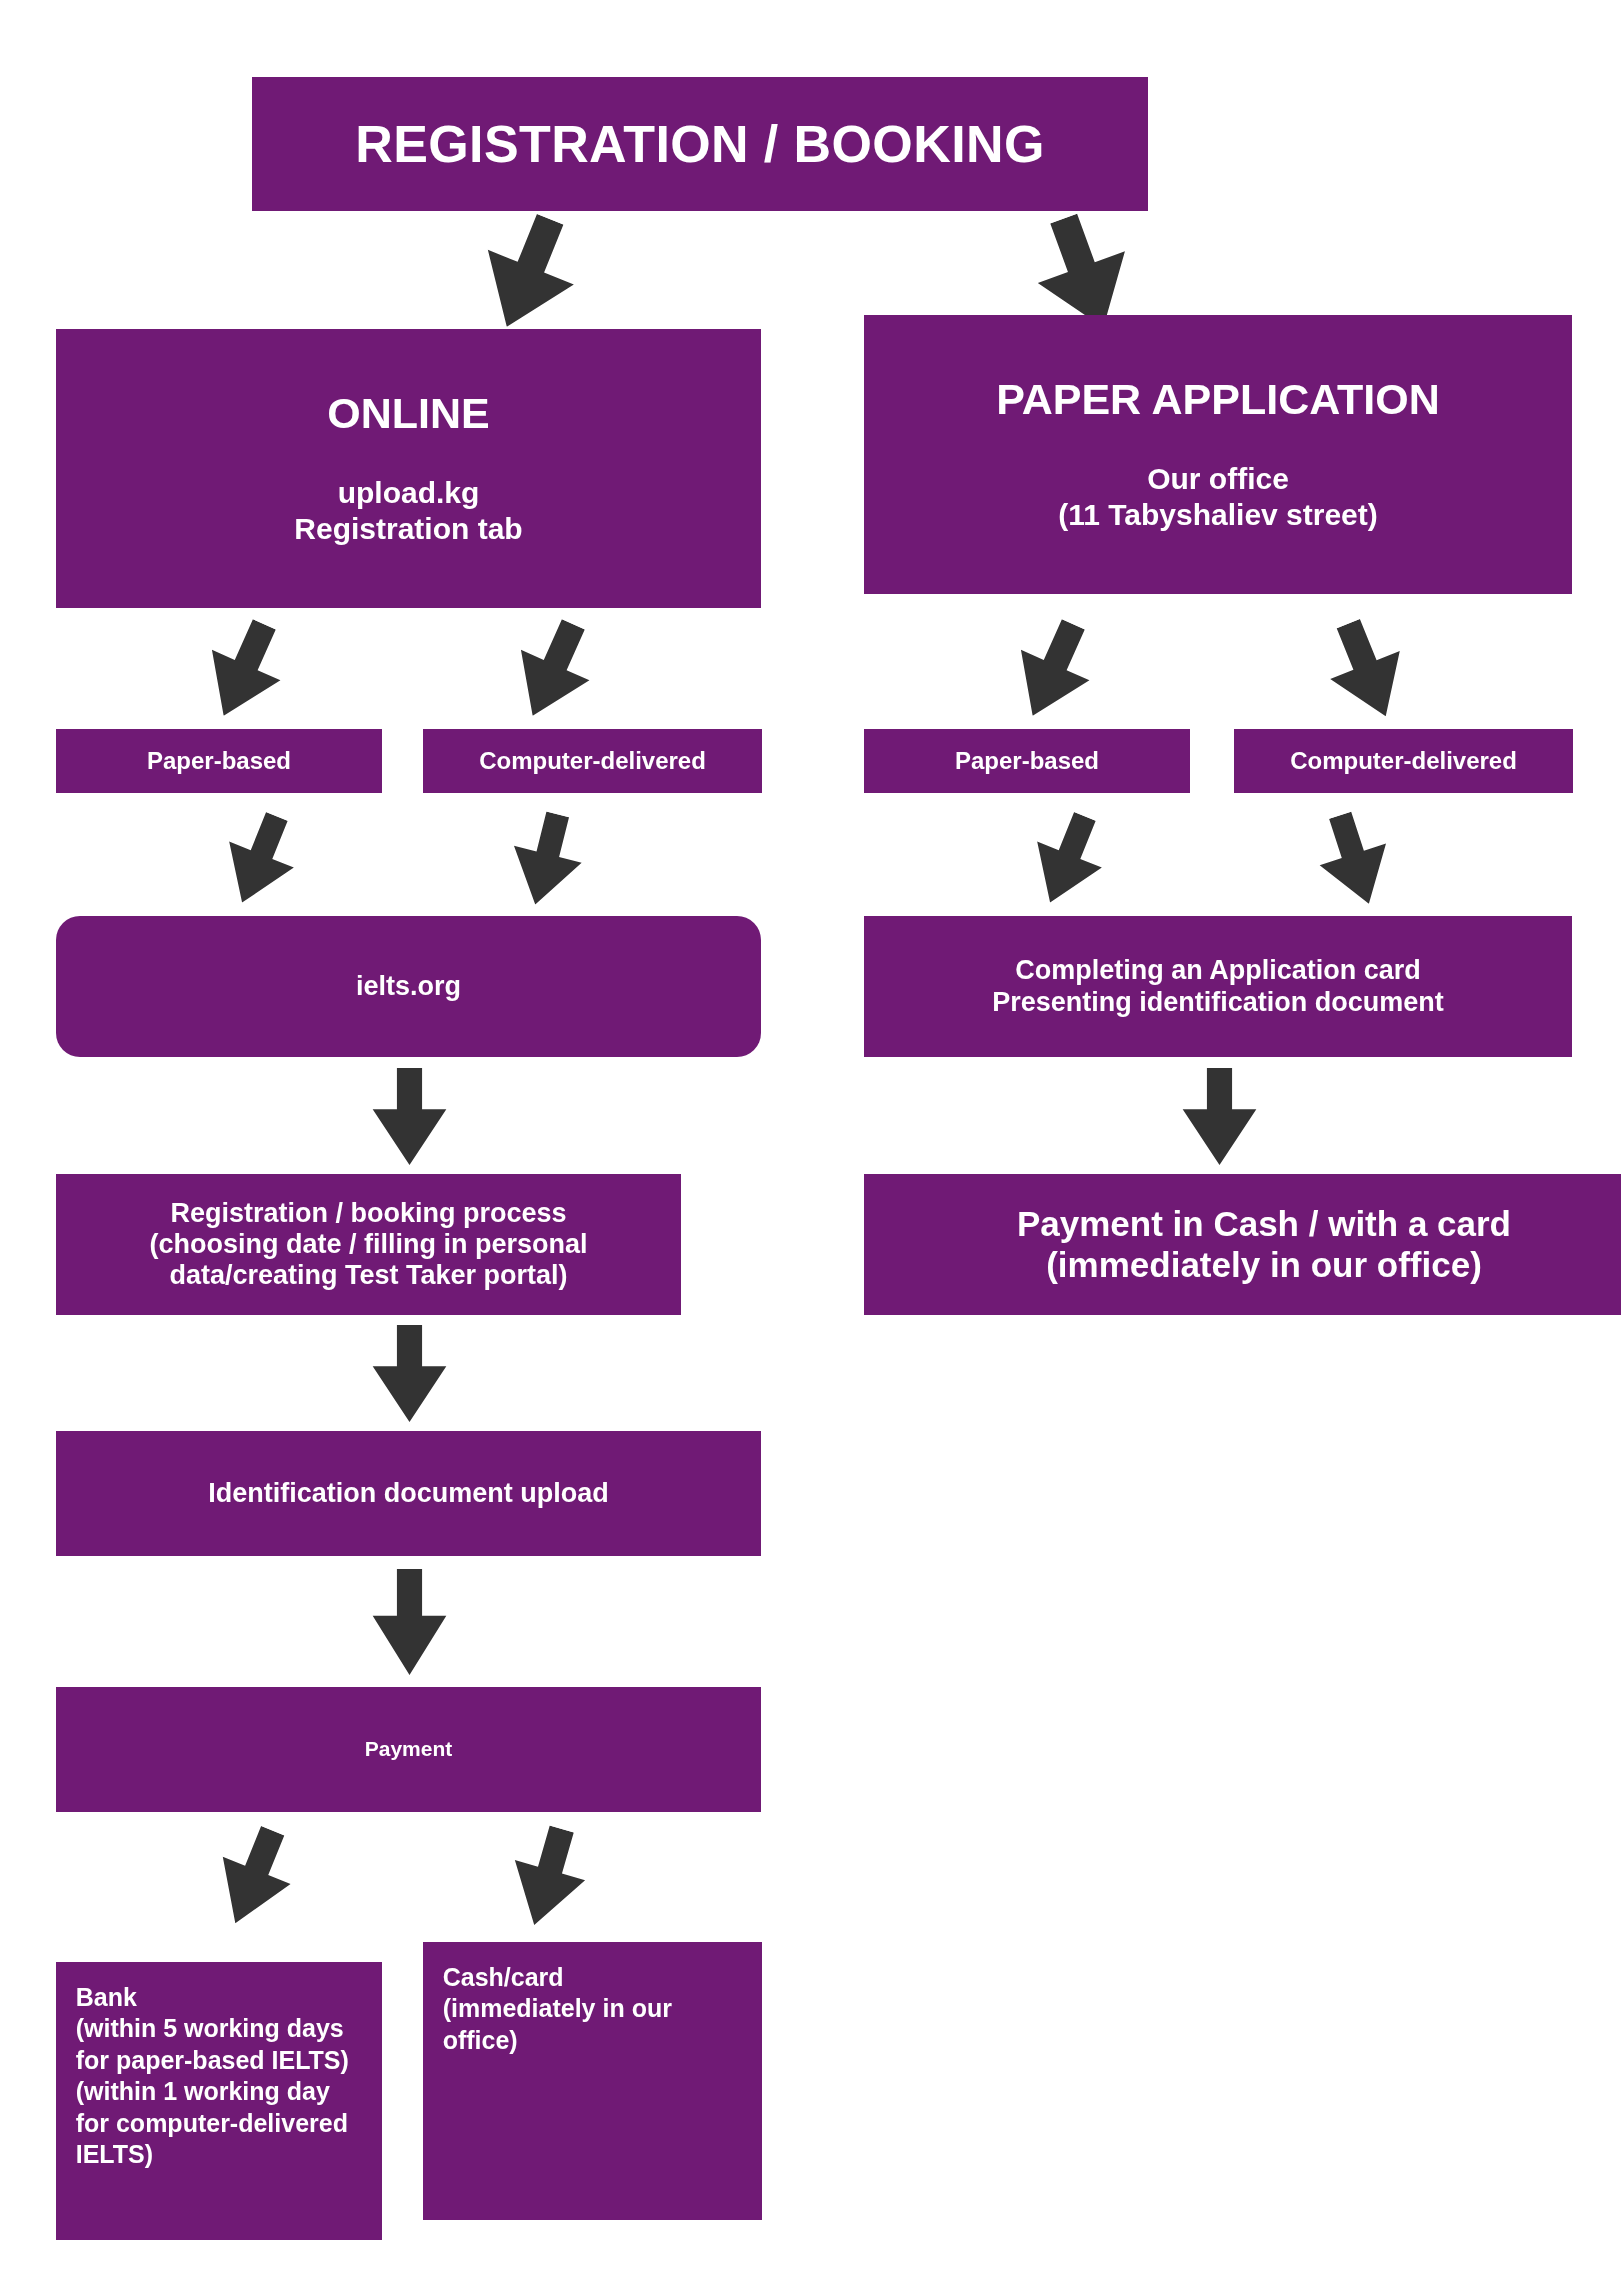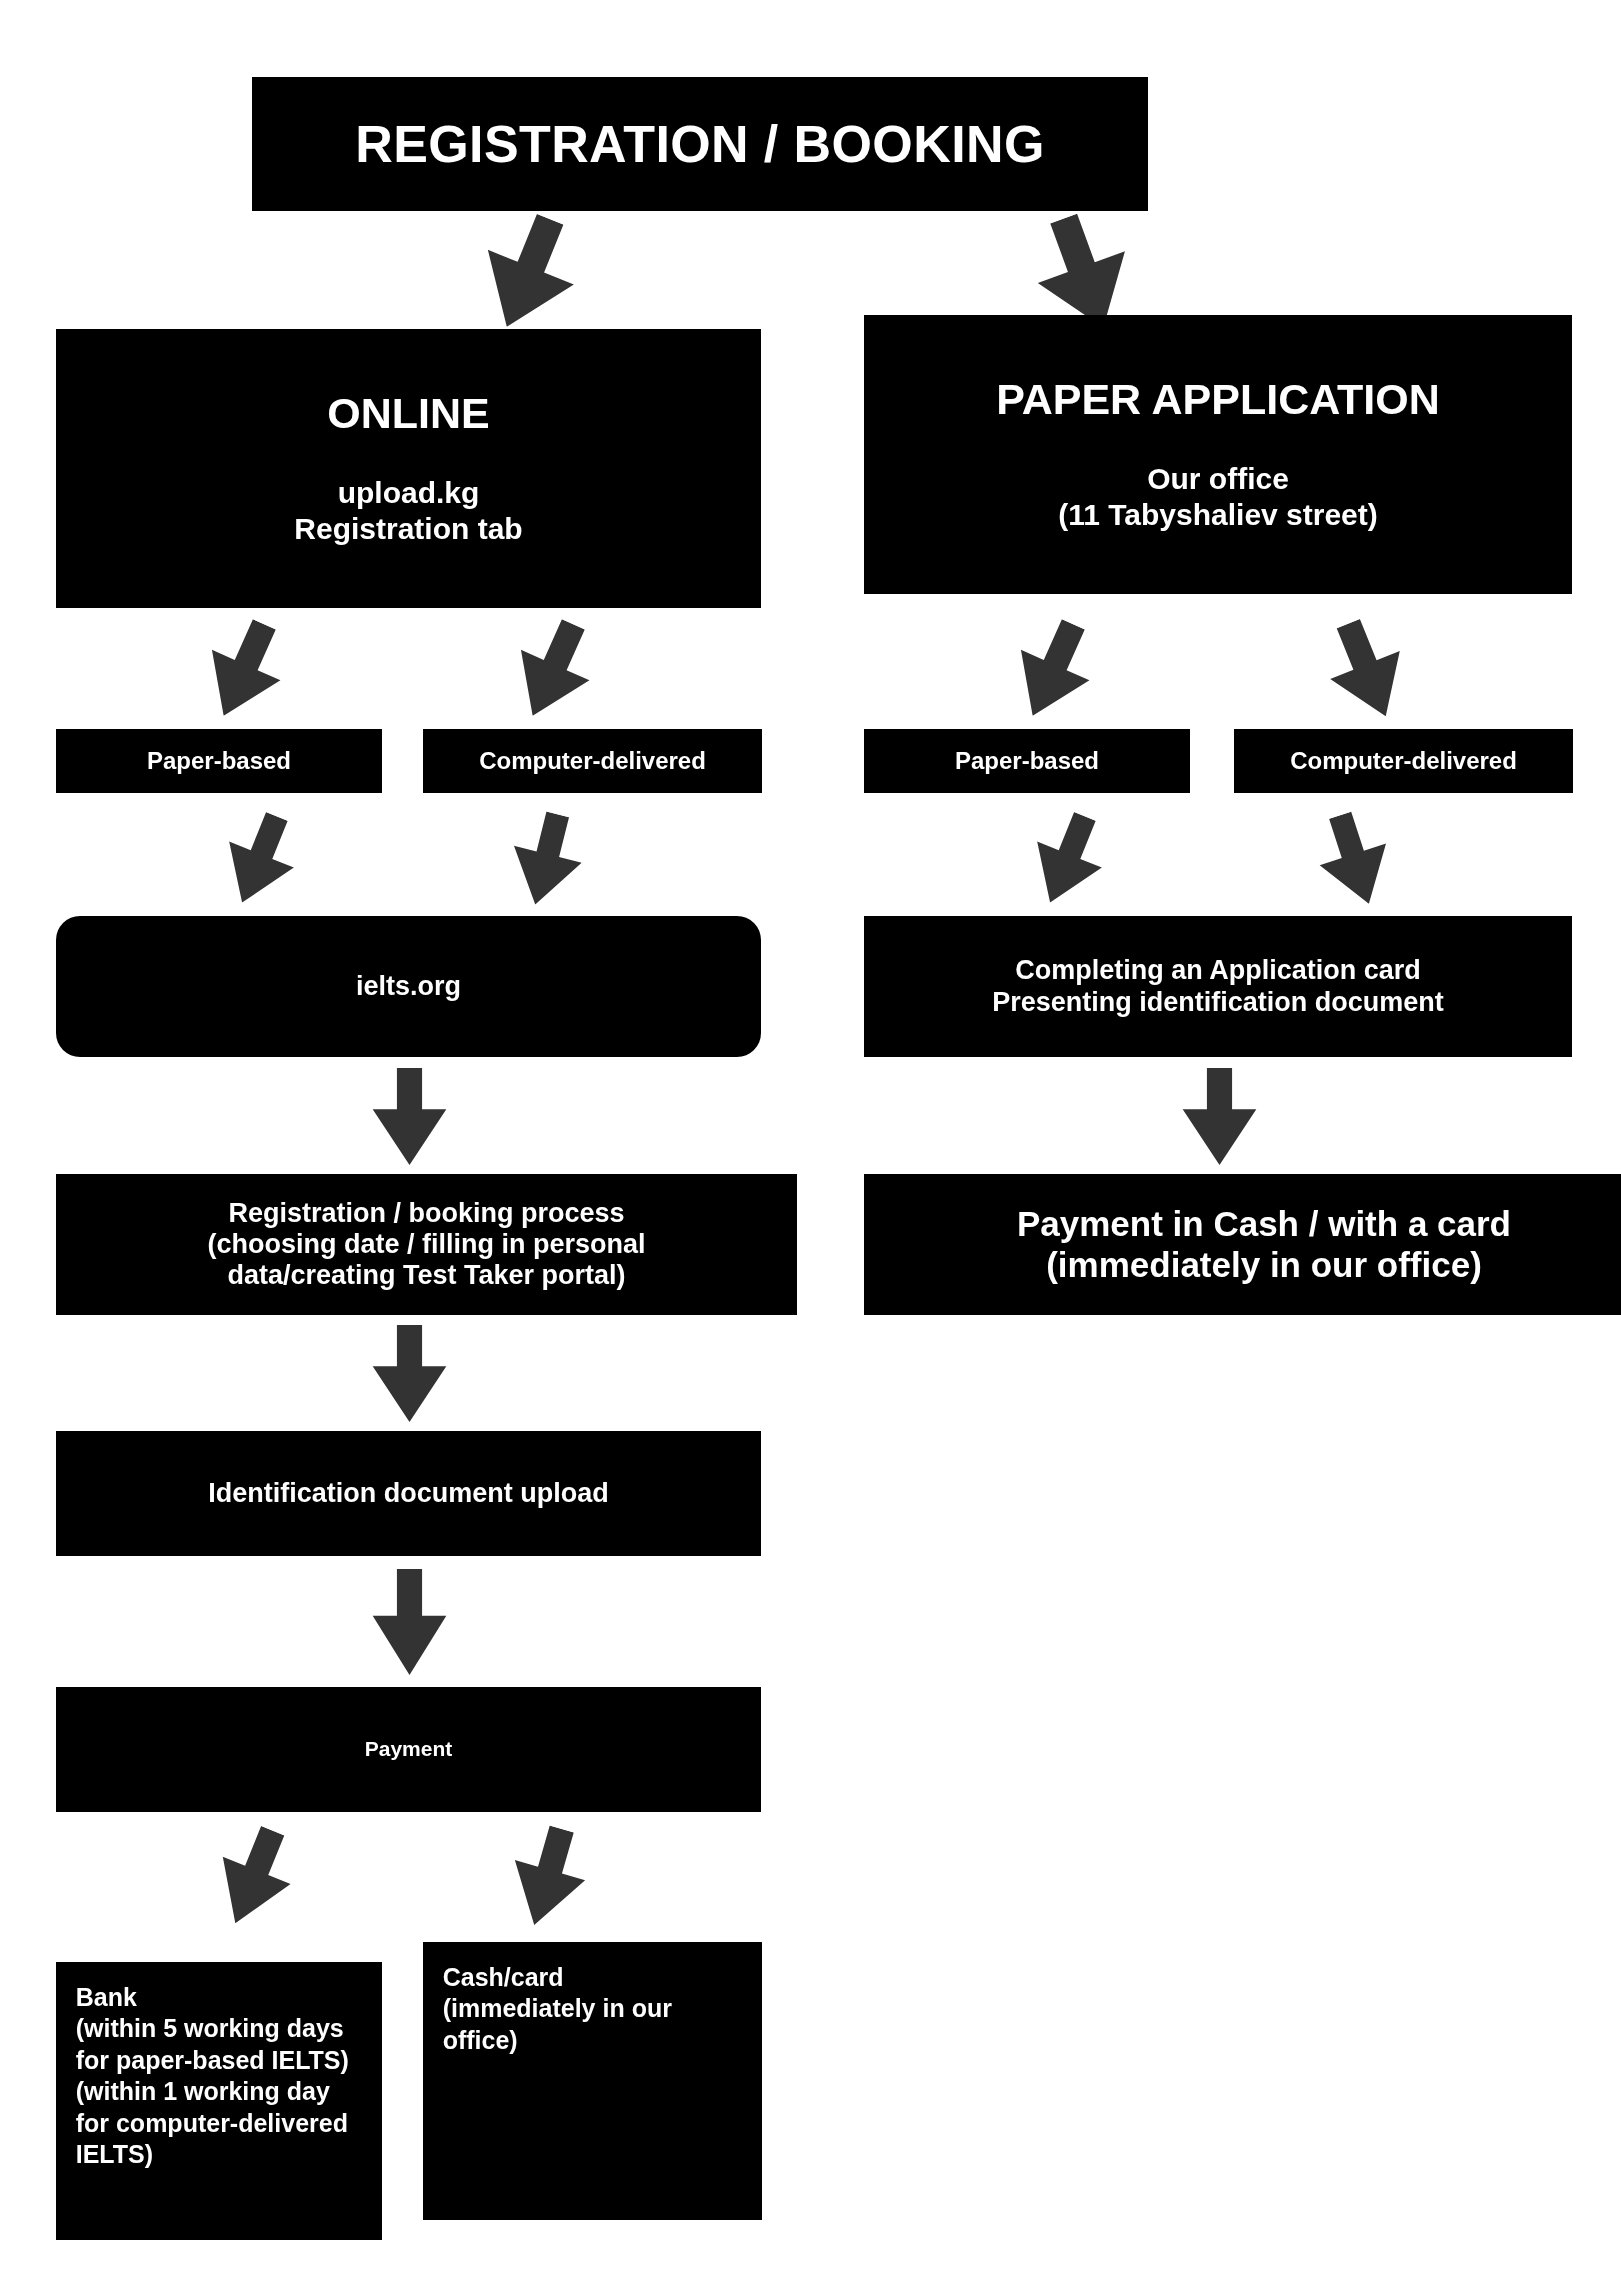--- a/index.html
+++ b/index.html
@@ -11,21 +11,21 @@
   }
   #canvas {
     position: relative;
     width: 1622px;
     height: 2293px;
     background: #ffffff;
     overflow: hidden;
   }
   .box {
     position: absolute;
-    background: #000000;
+    background: #701a75;
     color: #ffffff;
     display: flex;
     flex-direction: column;
     align-items: center;
     justify-content: center;
     text-align: center;
     font-weight: bold;
     line-height: 1.16;
   }
   .box.left-align {
@@ -41,21 +41,21 @@
   #box-paper-app   { left: 864px;  top: 315px;  width: 708px;  height: 279px; }
 
   #box-online-pb   { left: 56px;   top: 729px;  width: 326px;  height: 64px;  font-size: 24px; }
   #box-online-cd   { left: 423px;  top: 729px;  width: 339px;  height: 64px;  font-size: 24px; }
   #box-paper-pb    { left: 864px;  top: 729px;  width: 326px;  height: 64px;  font-size: 24px; }
   #box-paper-cd    { left: 1234px; top: 729px;  width: 339px;  height: 64px;  font-size: 24px; }
 
   #box-ieltsorg    { left: 56px;   top: 916px; width: 705px;  height: 141px; font-size: 27px; border-radius: 24px; }
   #box-appform     { left: 864px;  top: 916px; width: 708px;  height: 141px; font-size: 27px; }
 
-  #box-regprocess  { left: 56px;   top: 1174px; width: 741px;  height: 141px; font-size: 27px; justify-content: center; }
+  #box-regprocess  { left: 56px;   top: 1174px; width: 625px;  height: 141px; font-size: 27px; justify-content: center; }
   #box-paycash     { left: 864px;  top: 1174px; width: 800px;  height: 141px; font-size: 35px; }
 
   #box-idupload    { left: 56px;   top: 1431px; width: 705px;  height: 125px; font-size: 27px; }
   #box-payment     { left: 56px;   top: 1687px; width: 705px;  height: 125px; font-size: 21px; }
 
   #box-bank        { left: 56px;   top: 1942px; width: 326px;  height: 278px; font-size: 25px; padding: 19.7px 14.3px 0 19.7px; line-height: 1.26; margin-top: 20px; }
   #box-cashcard    { left: 423px;  top: 1942px; width: 339px;  height: 278px; font-size: 25px; padding: 19.7px 14.3px 0 19.7px; line-height: 1.26; }
 
   
   .big-title  { font-size: 43px; font-weight: bold; margin-bottom: 36px; }

